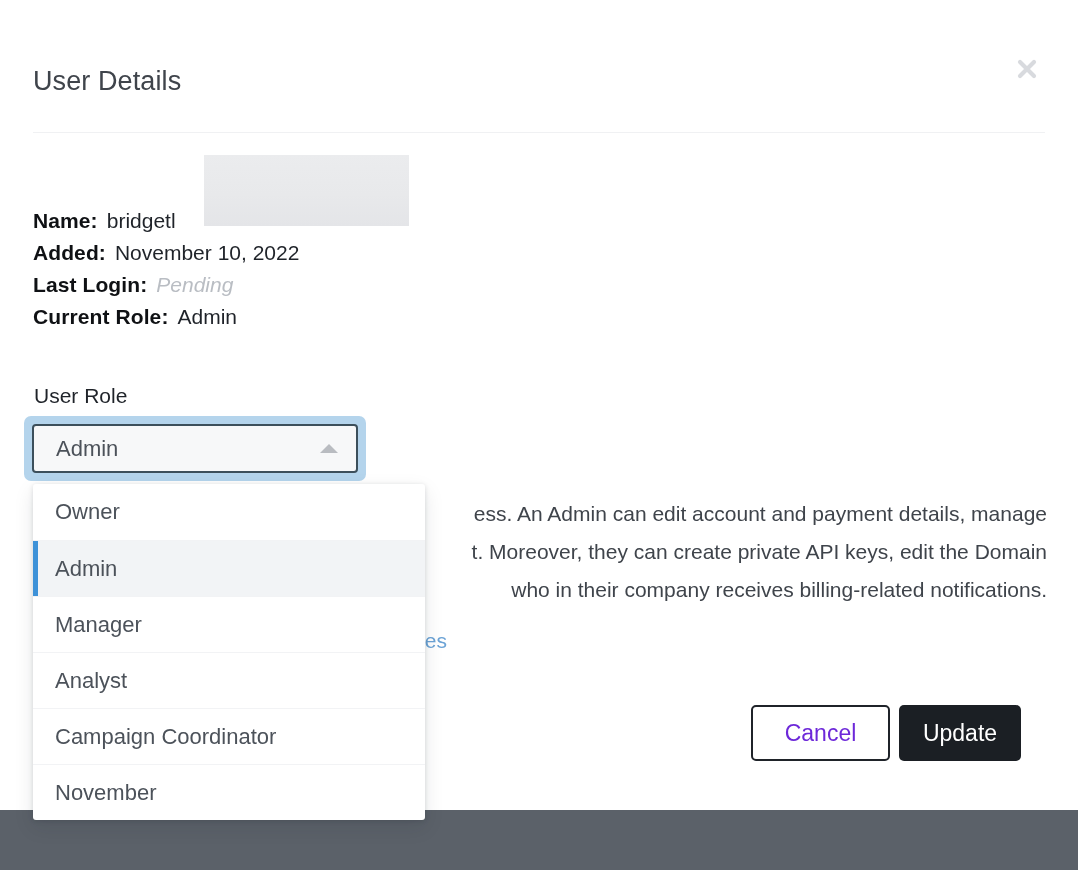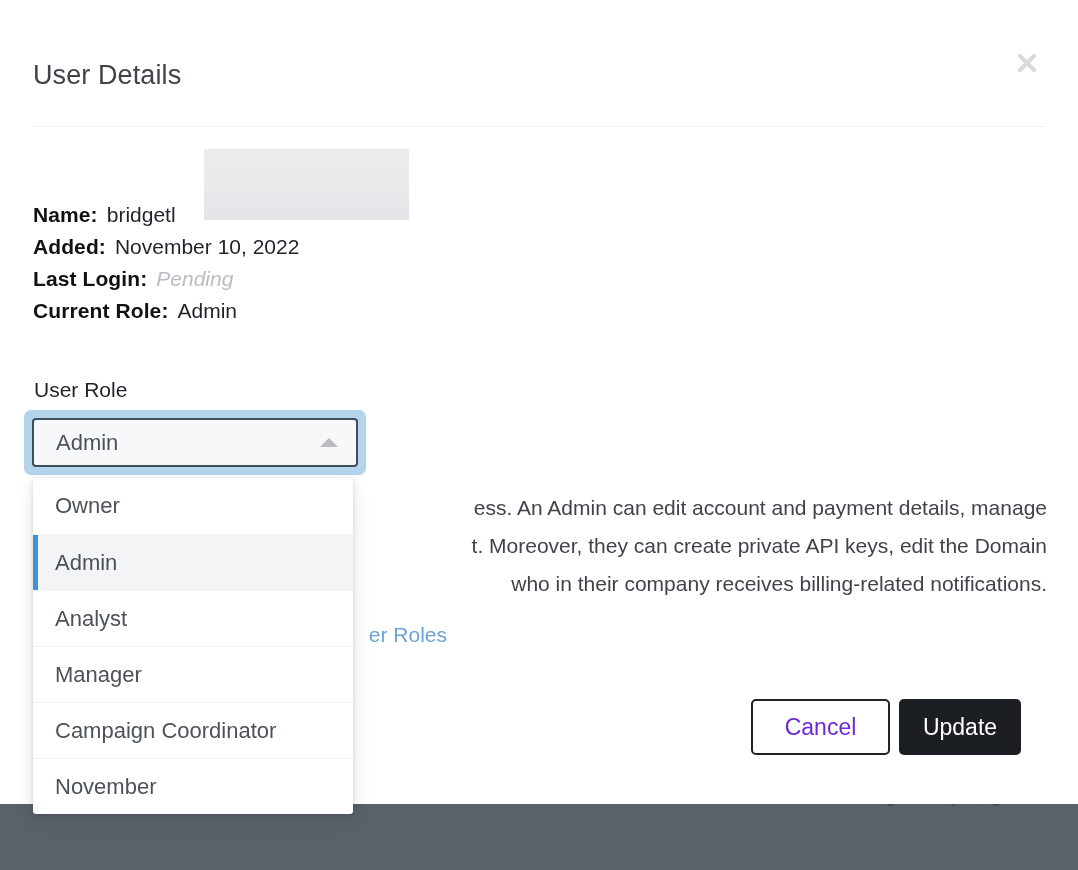--- a/index.html
+++ b/index.html
@@ -53,21 +53,21 @@
     font-size: 17px;
     color: #454a51;
     white-space: nowrap;
     opacity: .7;
   }
 
   
   .modal {
     position: absolute;
     left: 0;
-    top: 4px;
+    top: 10px;
     width: 1078px;
     height: 800px;
     background: #ffffff;
   }
 
   .modal-title {
     position: absolute;
     left: 33px;
     top: 56px;
     font-size: 27px;
@@ -184,21 +184,21 @@
     border-right: 9px solid transparent;
     border-bottom: 9px solid #b9bcc1;
     margin-right: 4px;
   }
 
   
   .options {
     position: absolute;
     left: 33px;
     top: 474px;
-    width: 320px;
+    width: 392px;
     background: #ffffff;
     border-radius: 3px;
     box-shadow: 0 1px 5px rgba(22,28,38,.14), 0 7px 20px rgba(22,28,38,.10);
     overflow: hidden;
     z-index: 40;
   }
   .option {
     position: relative;
     height: 56px;
     display: flex;
@@ -338,24 +338,24 @@
     </div>
 
     <div class="options">
       <div class="option">
         <span>Owner</span>
       </div>
       <div class="option selected">
         <span>Admin</span>
       </div>
       <div class="option">
+        <span>Manager</span>
+      </div>
+      <div class="option">
         <span>Analyst</span>
-      </div>
-      <div class="option">
-        <span>Manager</span>
       </div>
       <div class="option">
         <span>Campaign Coordinator</span>
       </div>
       <div class="option">
         <span>November</span>
       </div>
     </div>
 
     <button class="btn-cancel">Cancel</button>

